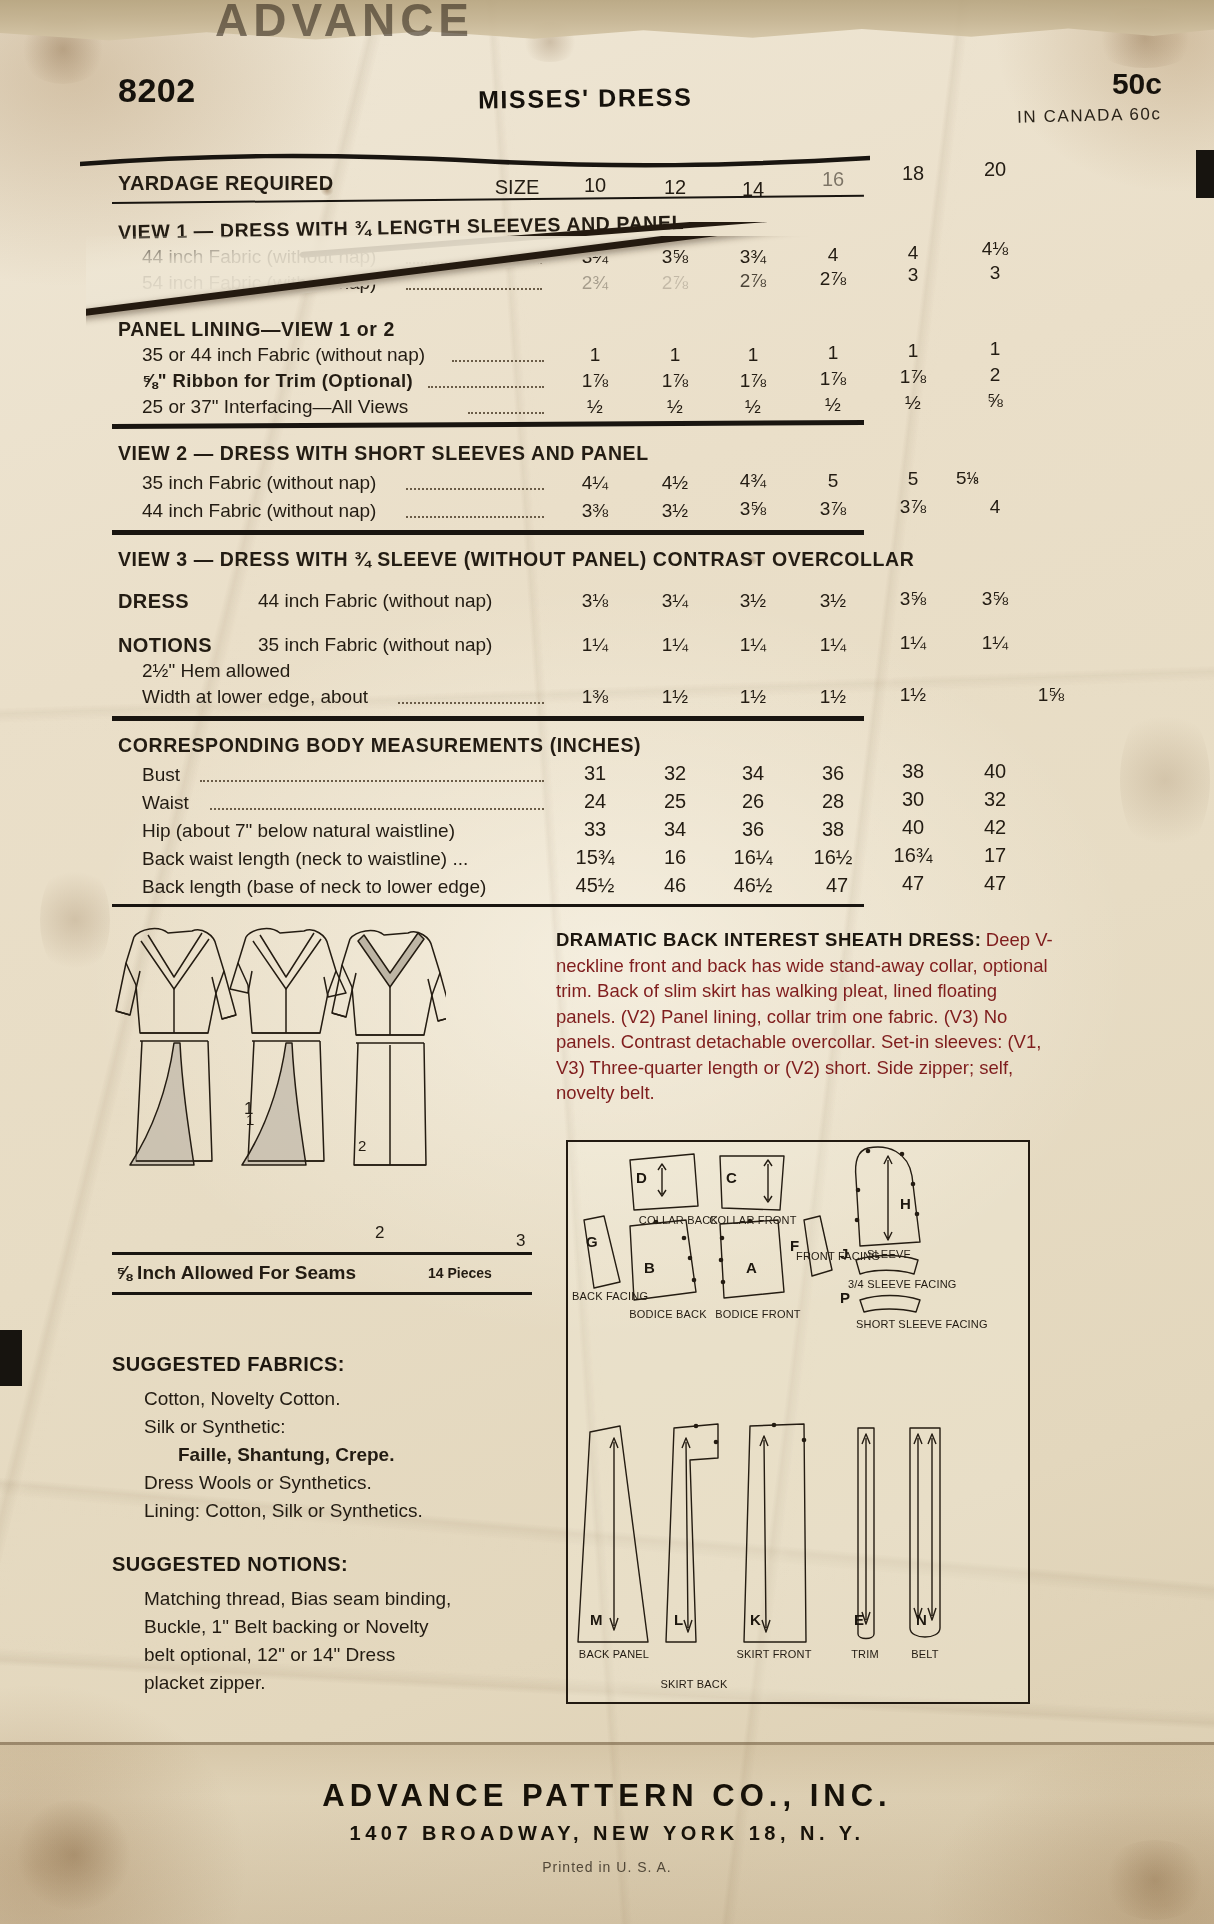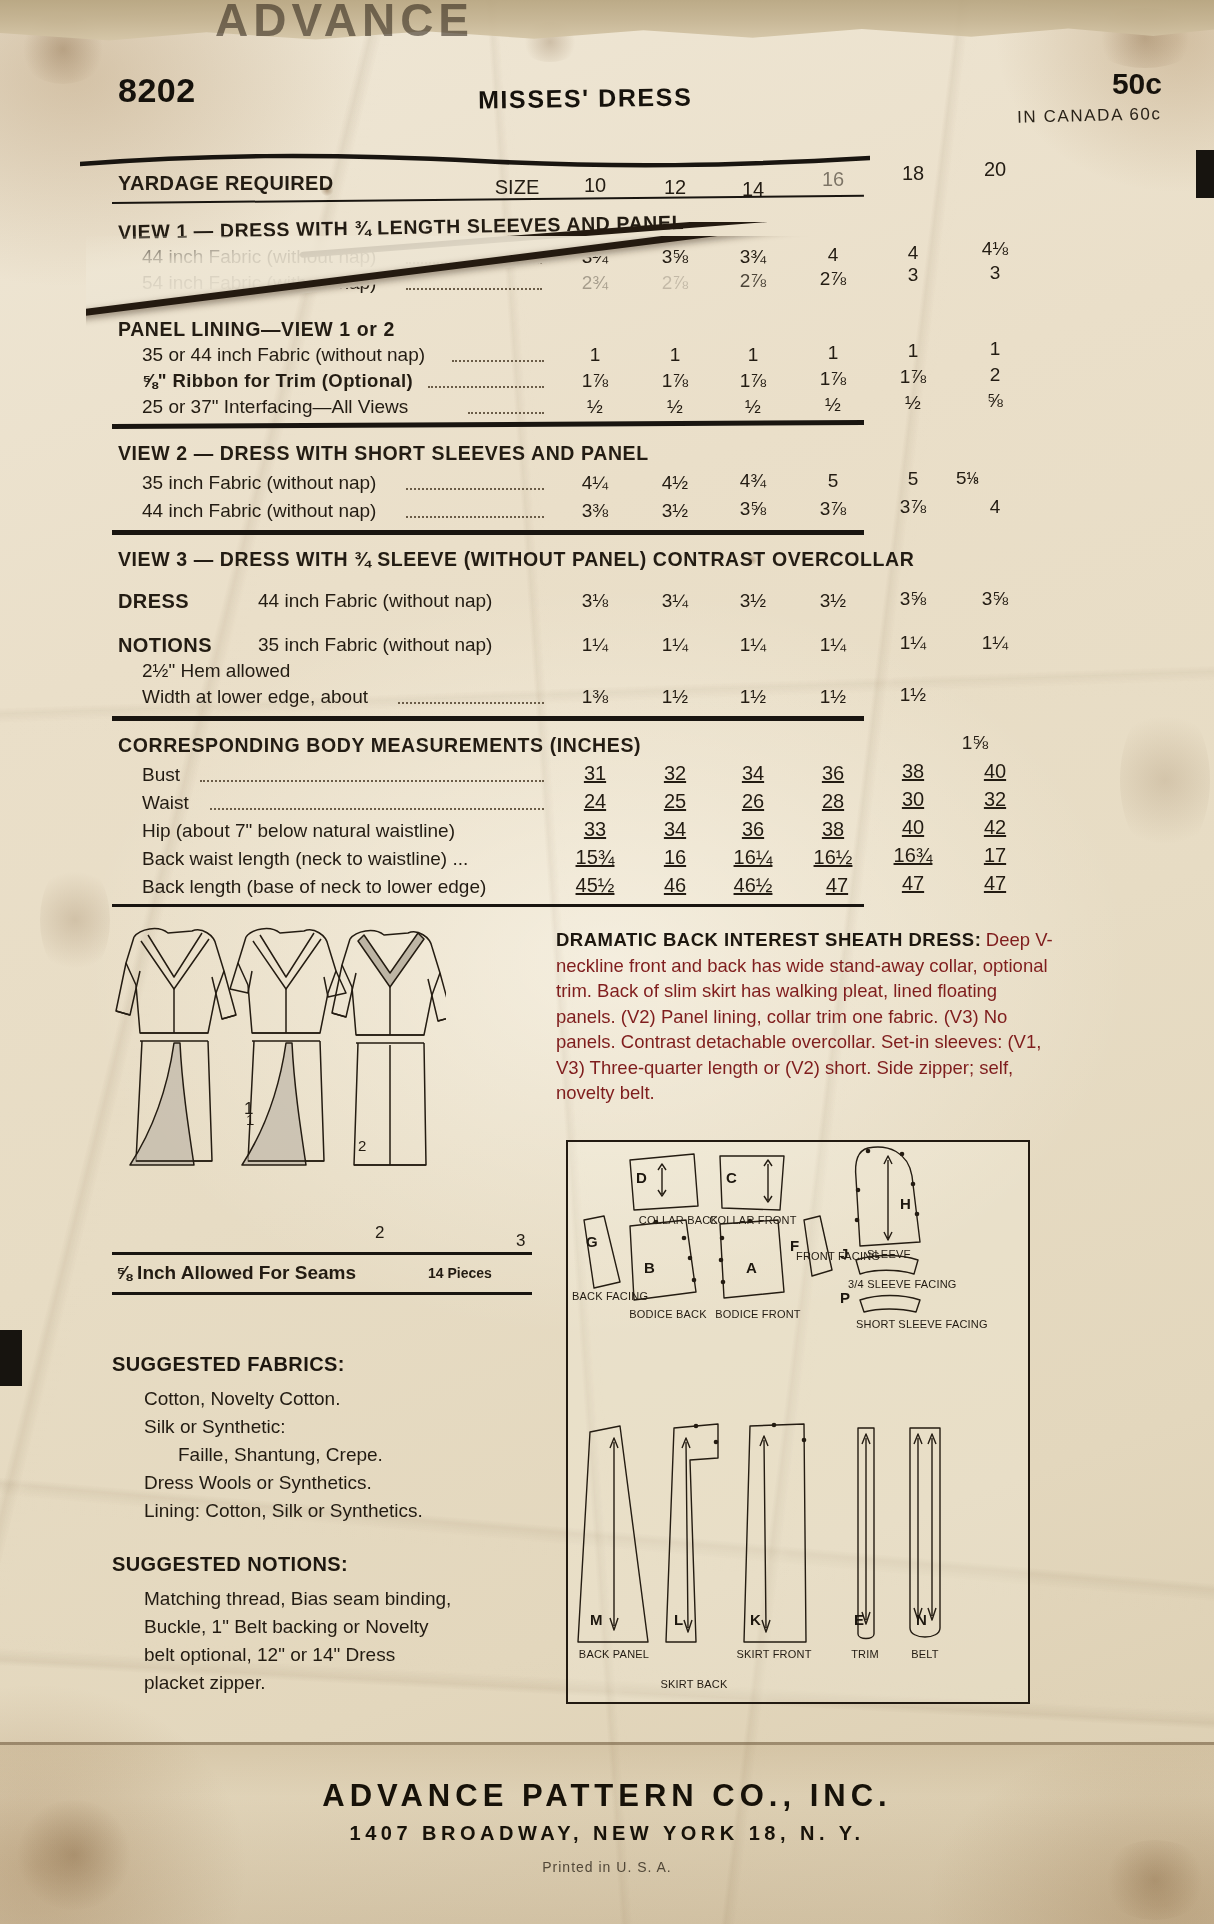--- a/index.html
+++ b/index.html
@@ -68,21 +68,21 @@
   .rule{position:absolute;background:#191510;}
   .rule.thin{height:2px;}
   .rule.med{height:3px;}
   .rule.thick{height:5px;}
   .warp{transform-origin:left center;}
   .lbl{position:absolute;font:400 19px/22px "Liberation Sans",sans-serif;color:#231c13;white-space:nowrap;}
   .lbl.b{font-weight:700;letter-spacing:.4px;}
   .lbl.caps{font-weight:700;letter-spacing:.6px;}
   .dots{position:absolute;border-bottom:2px dotted #6a5c48;height:0;}
   .num{position:absolute;font:400 19px/22px "Liberation Sans",sans-serif;color:#231c13;text-align:center;width:58px;}
-  .num.big{font-size:20px;text-decoration:underline;}
+  .num.big{font-size:20px;}
   .sizehdr{position:absolute;font:400 20px/22px "Liberation Sans",sans-serif;color:#231c13;text-align:center;width:58px;}
 
   
   
 
   
   #tearBand{
     position:absolute;left:86px;top:236px;width:740px;height:120px;pointer-events:none;overflow:hidden;
   }
   #tearBand .edge{
@@ -277,21 +277,21 @@
 
 <div class="lbl" style="left:142px;top:660px;">2½" Hem allowed</div>
 
 <div class="lbl" style="left:142px;top:686px;">Width at lower edge, about</div>
 <div class="dots" style="left:398px;top:702px;width:146px;"></div>
 <div class="num" style="left:566px;top:686px;">1⅜</div>
 <div class="num" style="left:646px;top:686px;">1½</div>
 <div class="num" style="left:724px;top:686px;">1½</div>
 <div class="num" style="left:804px;top:686px;">1½</div>
 <div class="num" style="left:884px;top:684px;">1½</div>
-<div class="num" style="left:946px;top:684px;margin-top:48px;">1⅝</div>
+<div class="num" style="left:1022px;top:684px;">1⅝</div>
 
 <div class="rule thick warp" style="left:112px;top:716px;width:752px;"></div>
 
 <div class="lbl caps" style="left:118px;top:734px;font-size:19.5px;">CORRESPONDING BODY MEASUREMENTS (INCHES)</div>
 
 <div class="lbl" style="left:142px;top:764px;">Bust</div>
 <div class="dots" style="left:200px;top:780px;width:344px;"></div>
 <div class="num big" style="left:566px;top:762px;">31</div>
 <div class="num big" style="left:646px;top:762px;">32</div>
 <div class="num big" style="left:724px;top:762px;">34</div>
@@ -411,21 +411,21 @@
 </div>
 
 <div class="rule med" style="left:112px;top:1252px;width:420px;height:3px;"></div>
 <div class="lbl" style="left:116px;top:1262px;font-weight:700;font-size:19px;">⅝ Inch Allowed For Seams</div>
 <div class="lbl" style="left:428px;top:1262px;font-weight:700;font-size:14px;">14 Pieces</div>
 <div class="rule med" style="left:112px;top:1292px;width:420px;height:3px;"></div>
 
 <div class="secthead" style="left:112px;top:1352px;">SUGGESTED FABRICS:</div>
 <div class="secline" style="left:144px;top:1386px;">Cotton, Novelty Cotton.</div>
 <div class="secline" style="left:144px;top:1414px;">Silk or Synthetic:</div>
-<div class="secline" style="left:178px;top:1442px;">Faille, Shantung, Crepe.</div>
+<div class="secline" style="left:178px;top:1442px;font-weight:bold;">Faille, Shantung, Crepe.</div>
 <div class="secline" style="left:144px;top:1470px;">Dress Wools or Synthetics.</div>
 <div class="secline" style="left:144px;top:1498px;">Lining: Cotton, Silk or Synthetics.</div>
 
 <div class="secthead" style="left:112px;top:1552px;">SUGGESTED NOTIONS:</div>
 <div class="secline" style="left:144px;top:1586px;">Matching thread, Bias seam binding,</div>
 <div class="secline" style="left:144px;top:1614px;">Buckle, 1" Belt backing or Novelty</div>
 <div class="secline" style="left:144px;top:1642px;">belt optional, 12" or 14" Dress</div>
 <div class="secline" style="left:144px;top:1670px;">placket zipper.</div>
 
 <div id="piecesBox">

